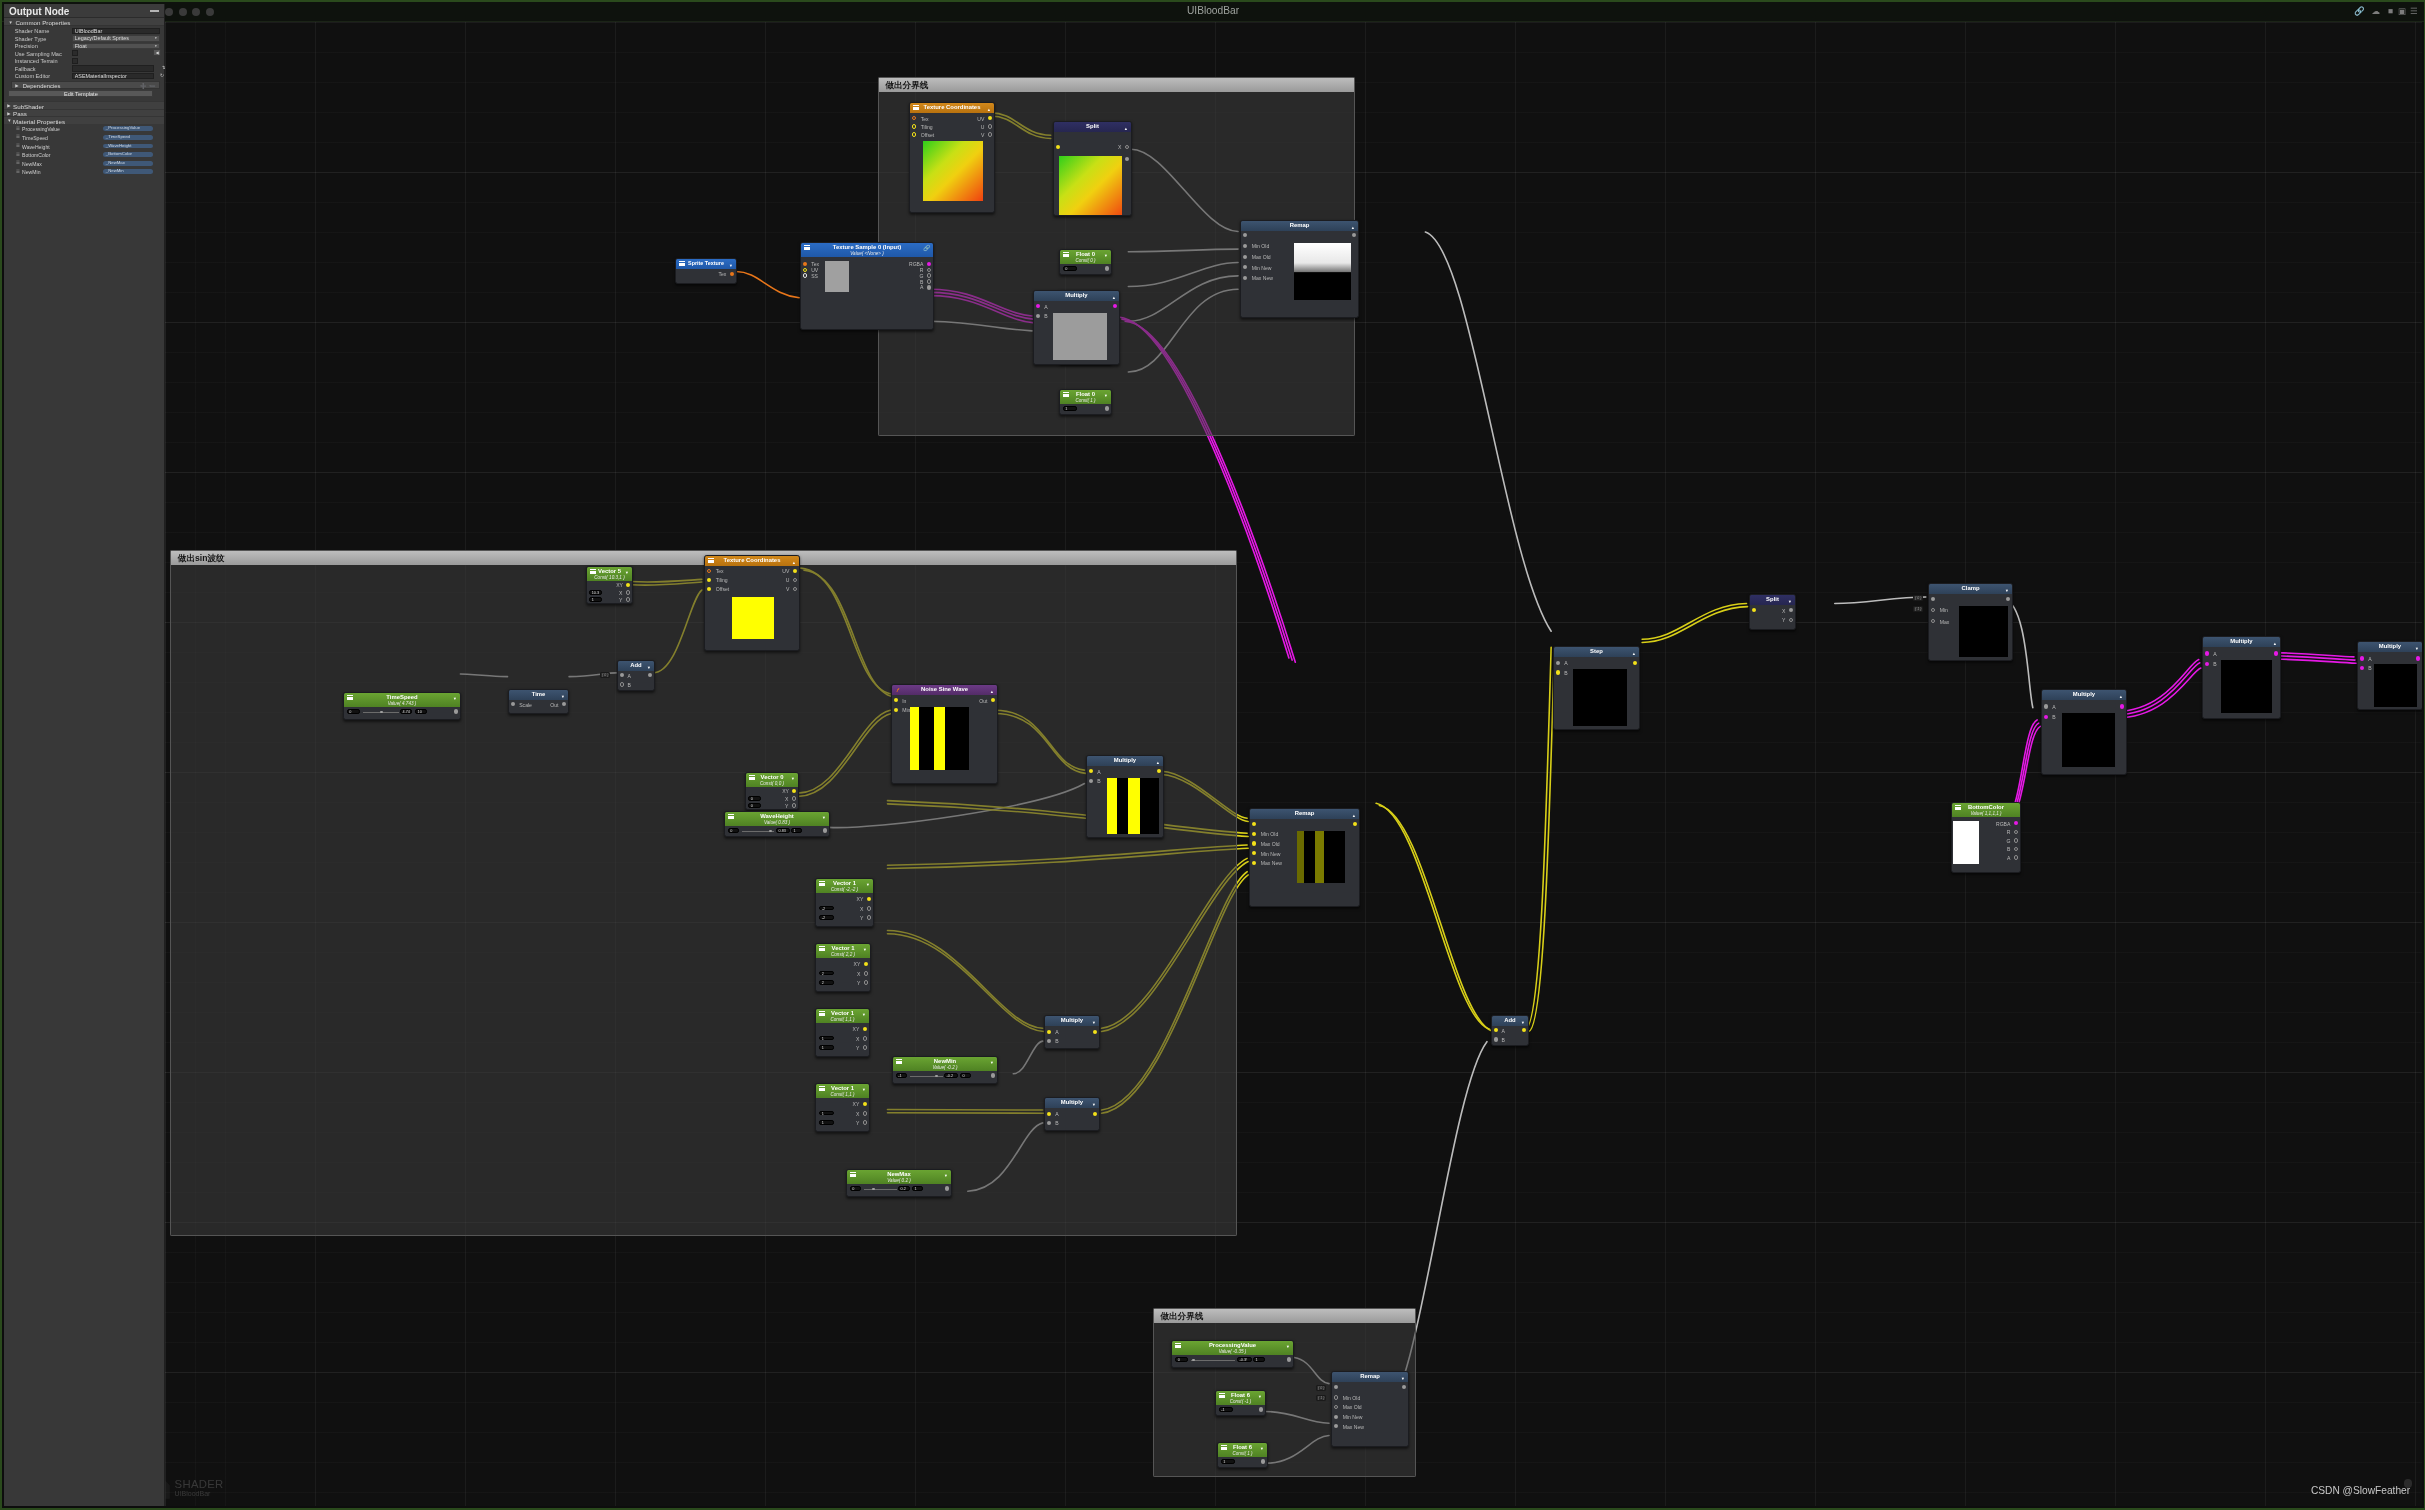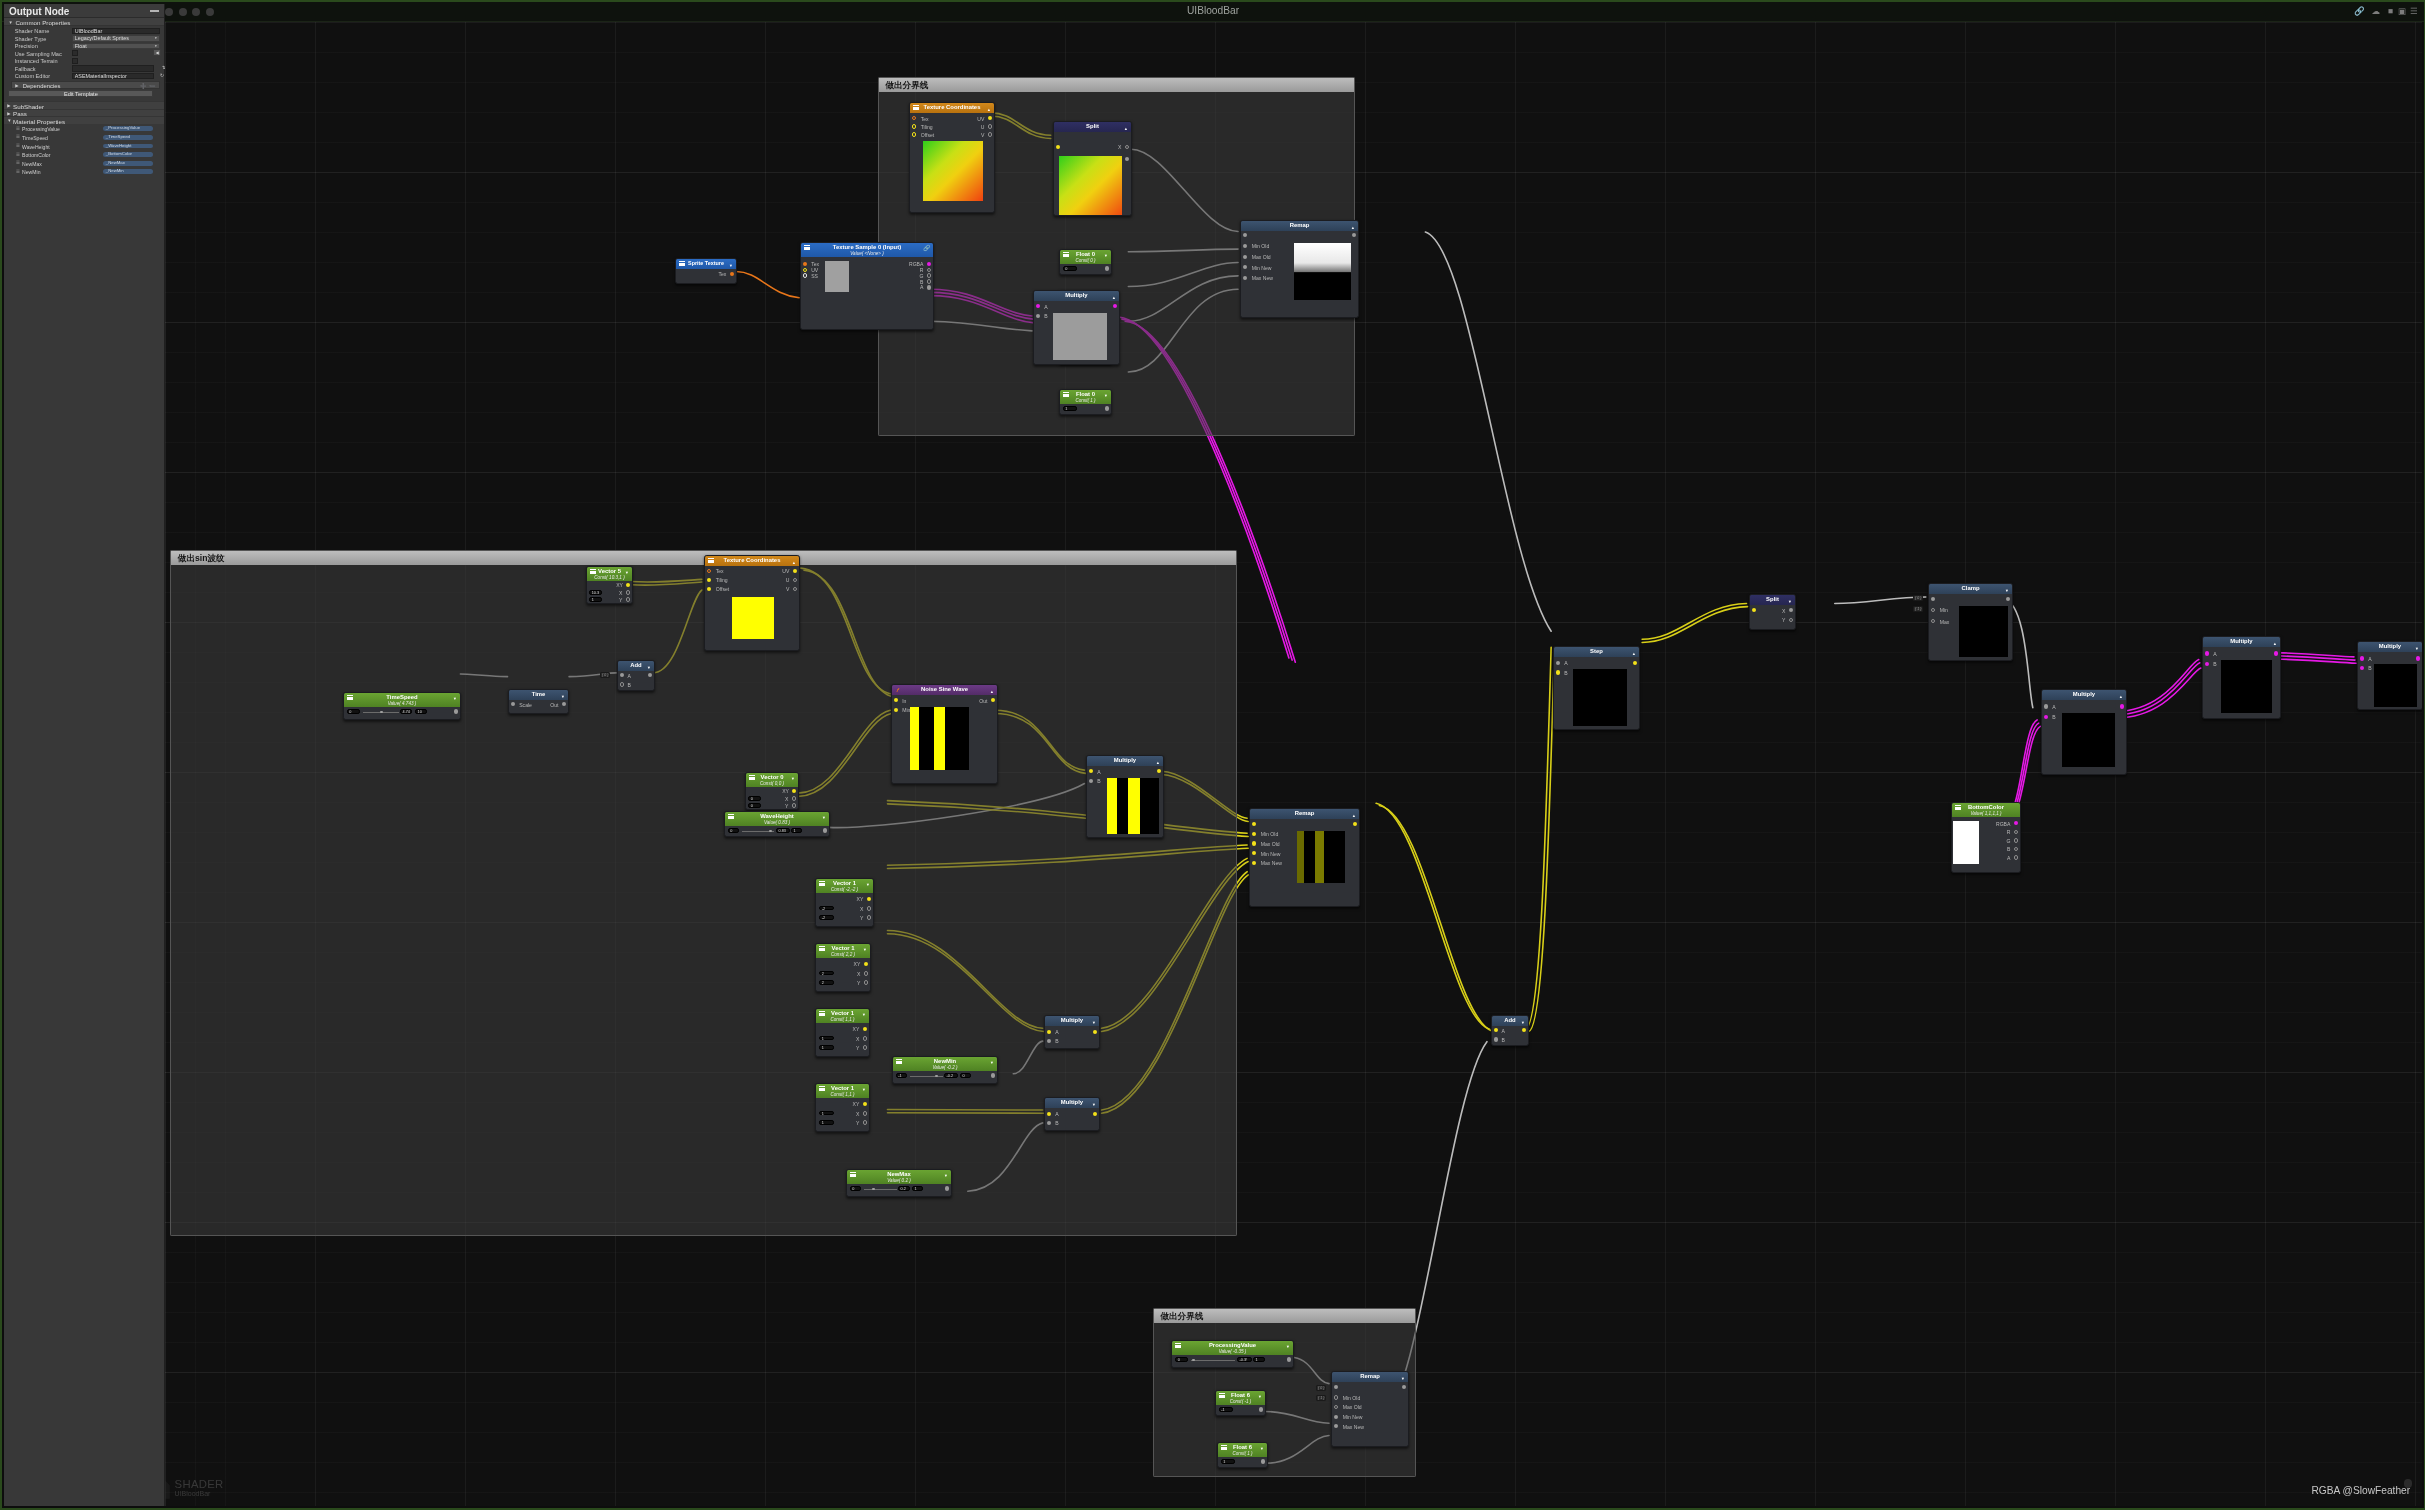--- a/index.html
+++ b/index.html
@@ -1101,19 +1101,19 @@
       </div>
     </div>
 
     <div id="watermark">
       <span class="ico">S</span>
       <div class="sh">SHADER</div>
       <div class="nm">UIBloodBar</div>
     </div>
 
     <div id="csdn">
-      <span>RGBA @SlowFeather</span>
+      <span>CSDN @SlowFeather</span>
       <span class="badge"></span>
     </div>
 
   </div>
 </div>
 
 
 </body></html>

